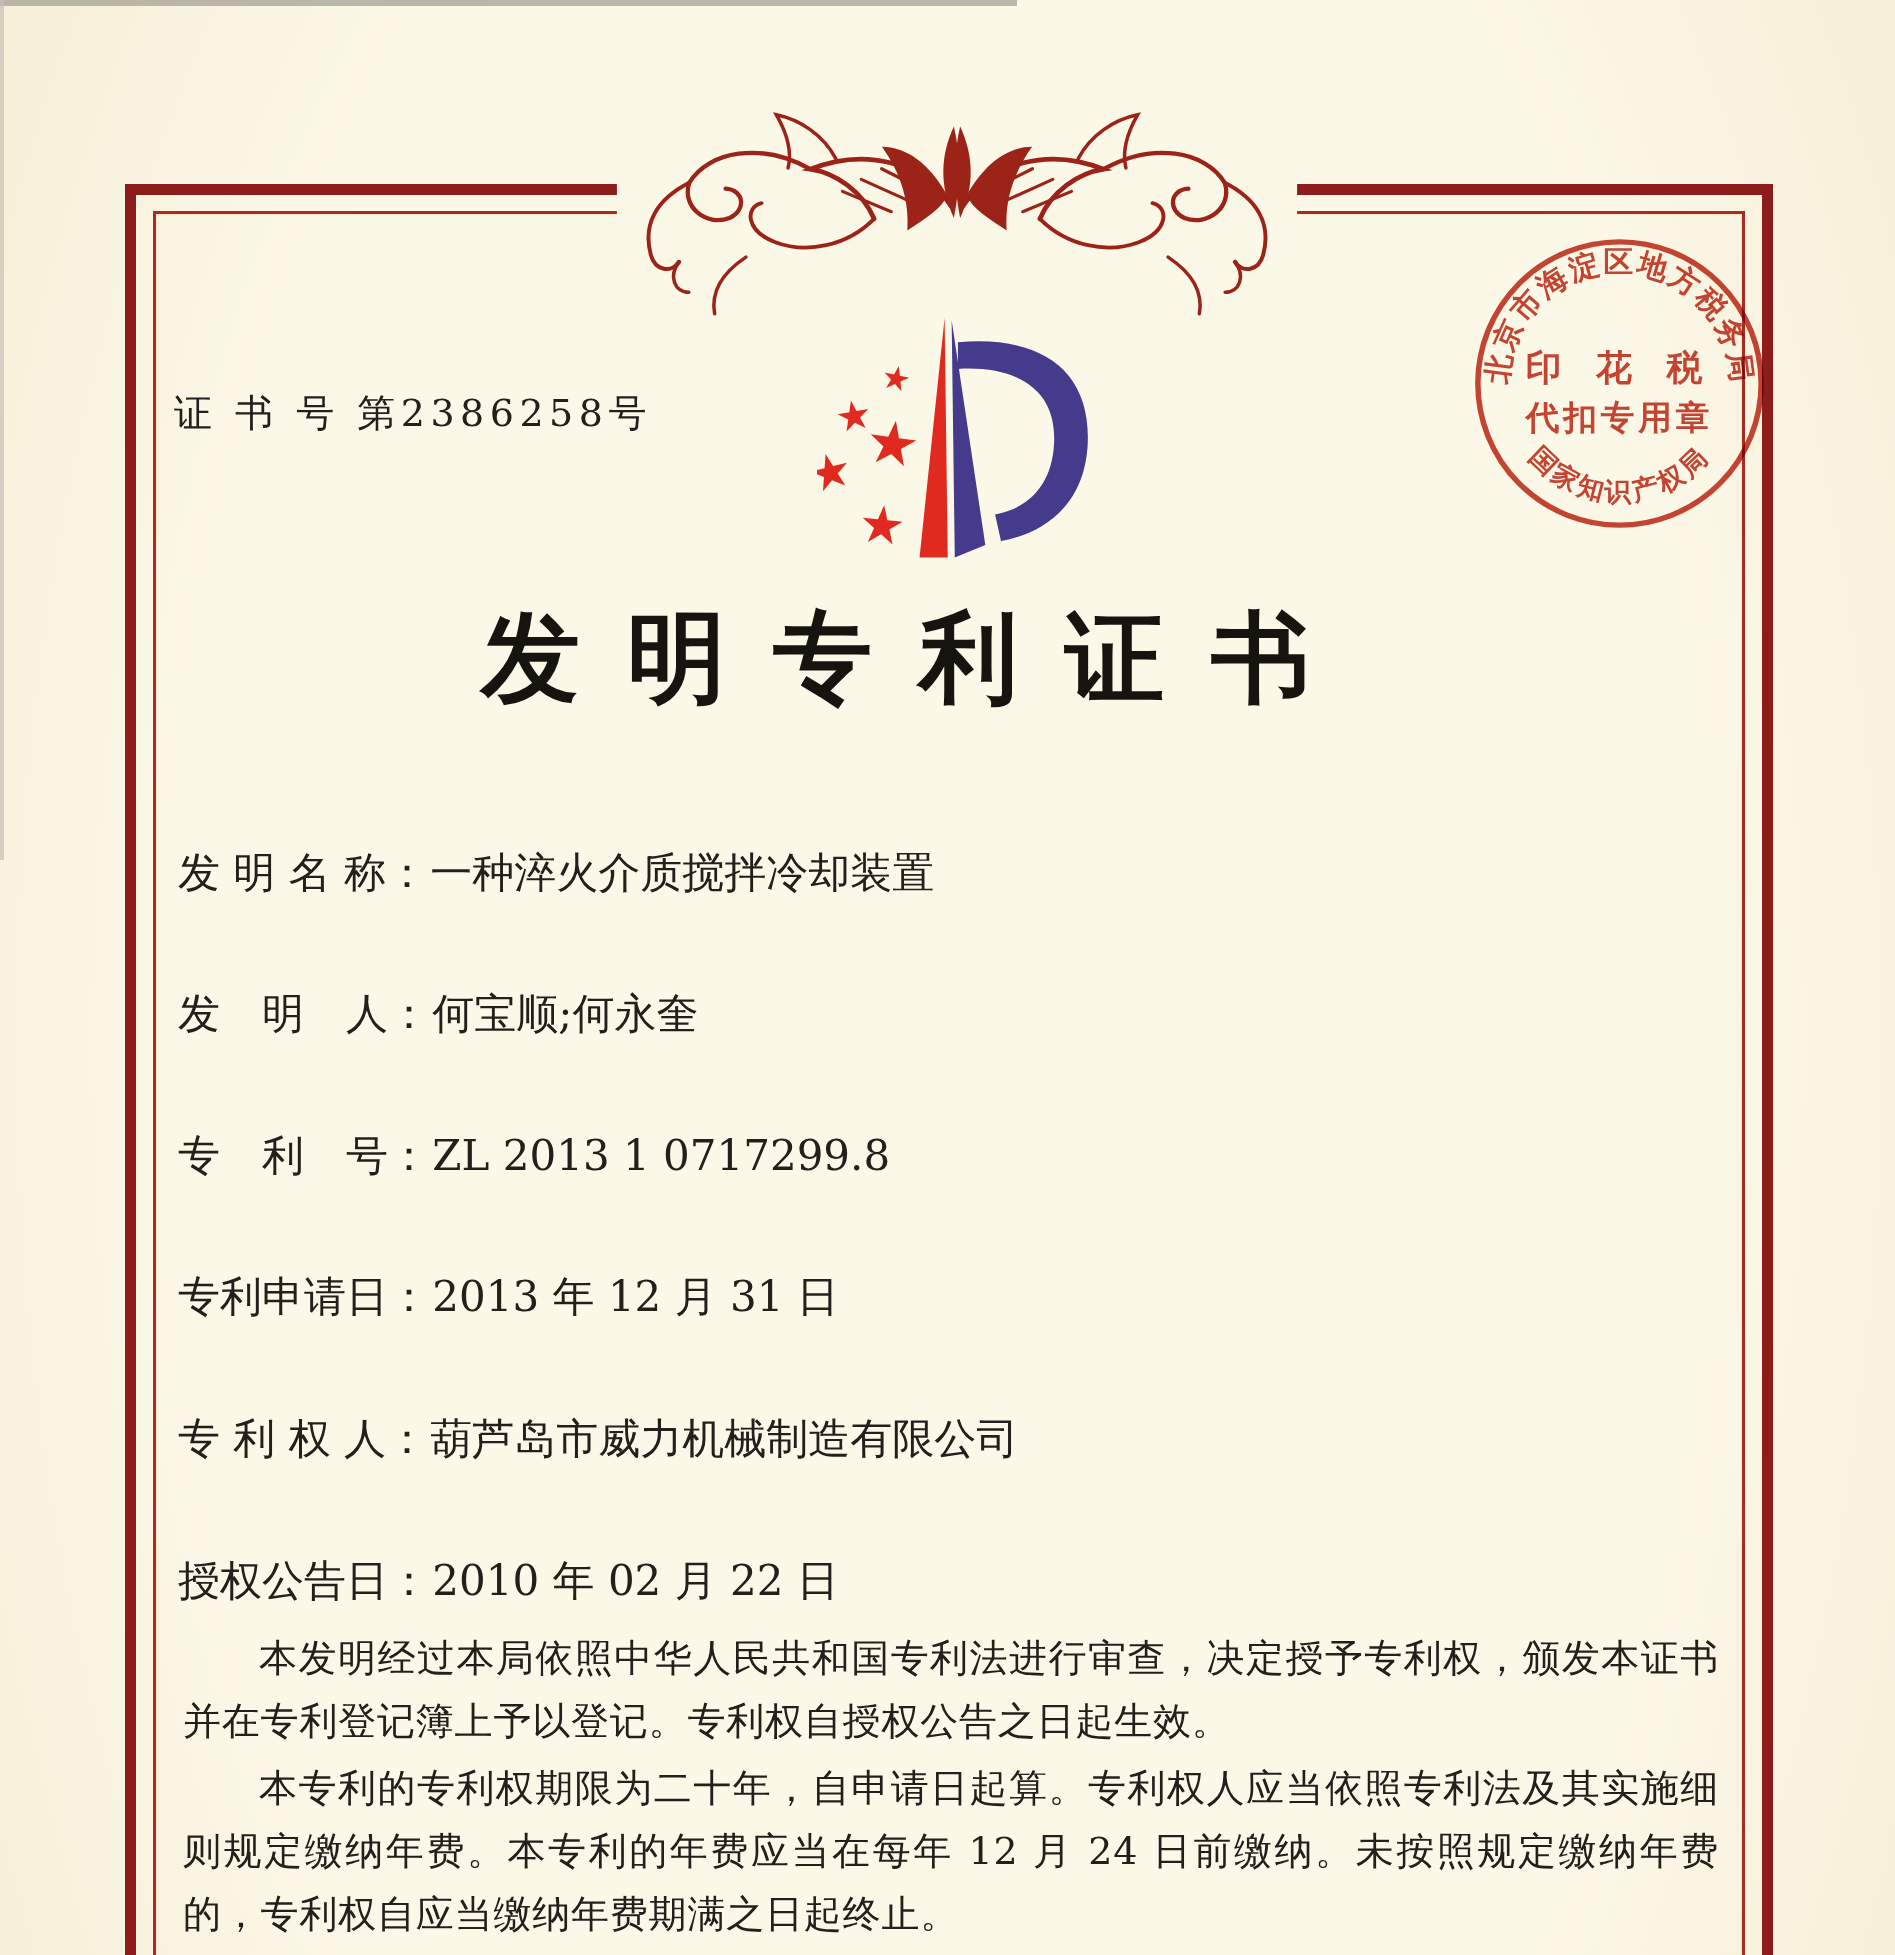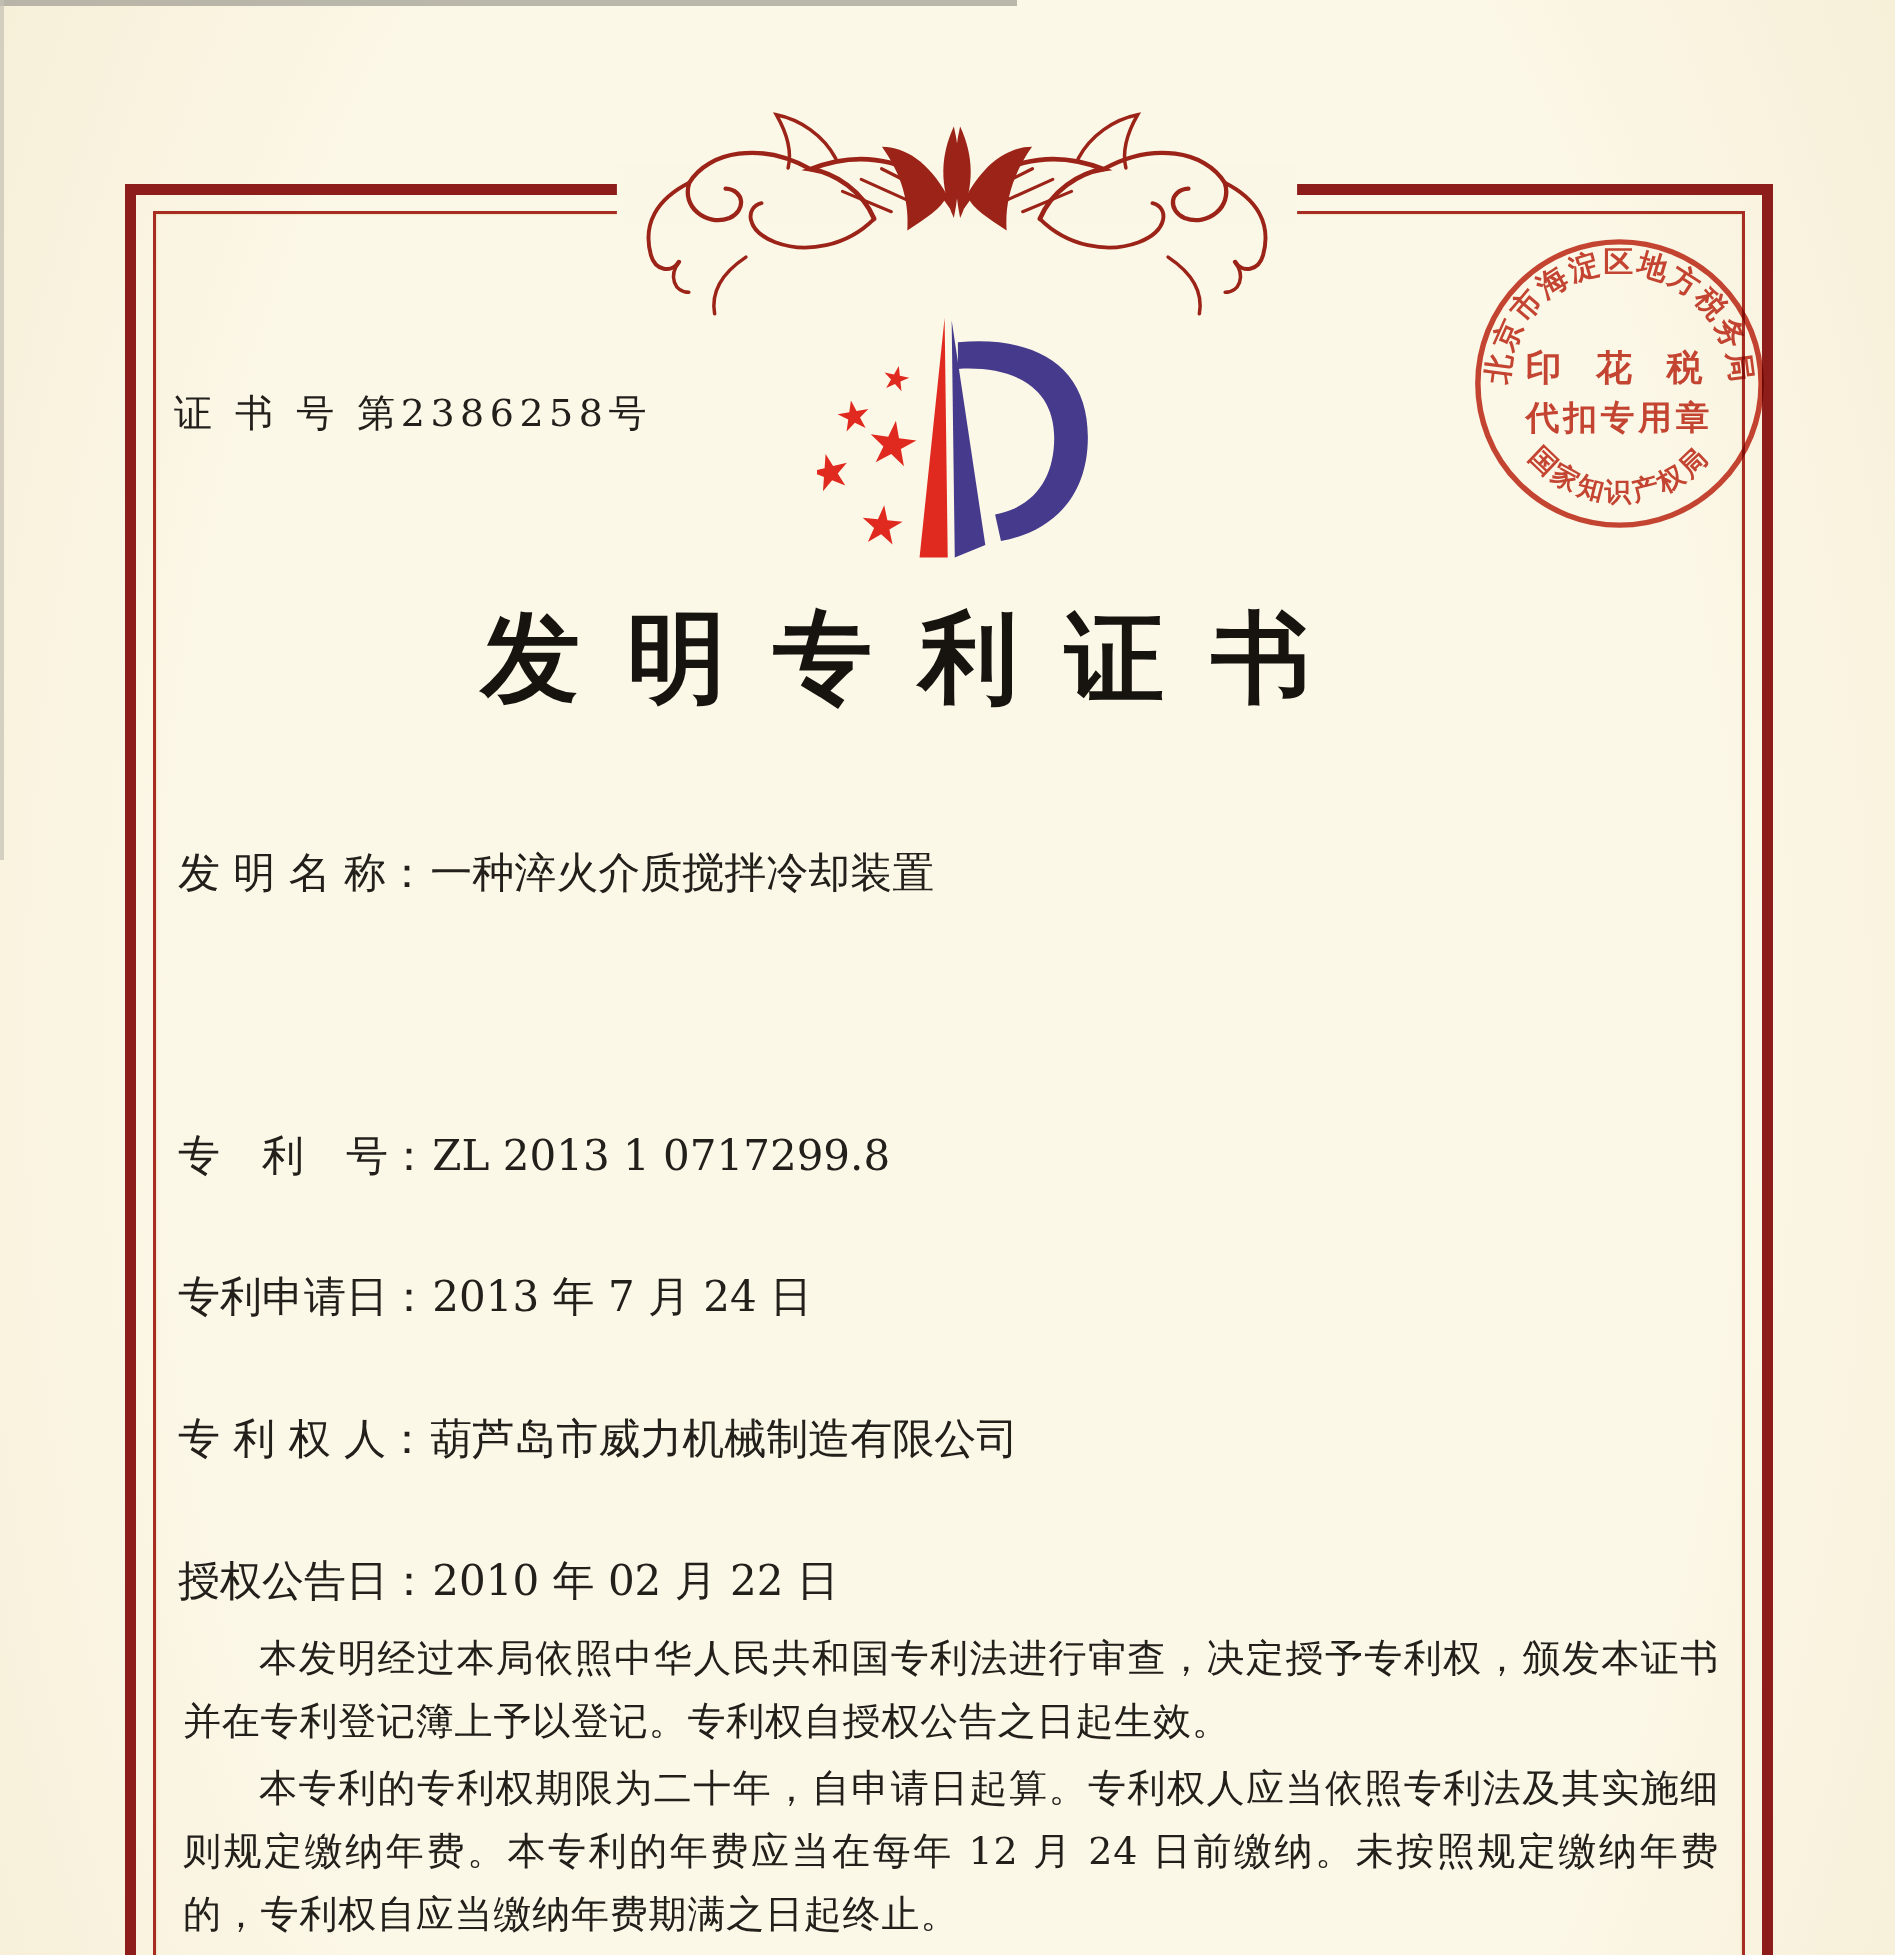--- a/index.html
+++ b/index.html
@@ -98,25 +98,28 @@
     </text>
     <text x="400" y="392" text-anchor="middle" font-size="92" font-weight="700" fill="#c43a2a" font-family="'DejaVu Serif',serif" letter-spacing="28">印 花 税</text>
     <text x="400" y="516" text-anchor="middle" font-size="86" font-weight="700" fill="#c43a2a" font-family="'DejaVu Serif',serif" letter-spacing="10">代扣专用章</text>
   </svg>
 
   <div class="title">发明专利证书</div>
 
   <div class="field-row" style="top:845px">
     <span class="field-label">发 明 名 称：</span><span class="field-value">一种淬火介质搅拌冷却装置</span>
   </div>
+  <div class="field-row" style="top:986px">
+    <span class="field-label">发　明　人：</span><span class="field-value">何宝顺;何永奎</span>
+  </div>
   <div class="field-row" style="top:1128px">
     <span class="field-label">专　利　号：</span><span class="field-value">ZL 2013 1 0717299.8</span>
   </div>
   <div class="field-row" style="top:1269px">
-    <span class="field-label">专利申请日：</span><span class="field-value">2013 年 7 月 24 日</span>
+    <span class="field-label">专利申请日：</span><span class="field-value">2013 年 12 月 31 日</span>
   </div>
   <div class="field-row" style="top:1411px">
     <span class="field-label">专 利 权 人：</span><span class="field-value">葫芦岛市威力机械制造有限公司</span>
   </div>
   <div class="field-row" style="top:1553px">
     <span class="field-label">授权公告日：</span><span class="field-value">2010 年 02 月 22 日</span>
   </div>
 
   <div class="body-text">
     <p>本发明经过本局依照中华人民共和国专利法进行审查，决定授予专利权，颁发本证书并在专利登记簿上予以登记。专利权自授权公告之日起生效。</p>

